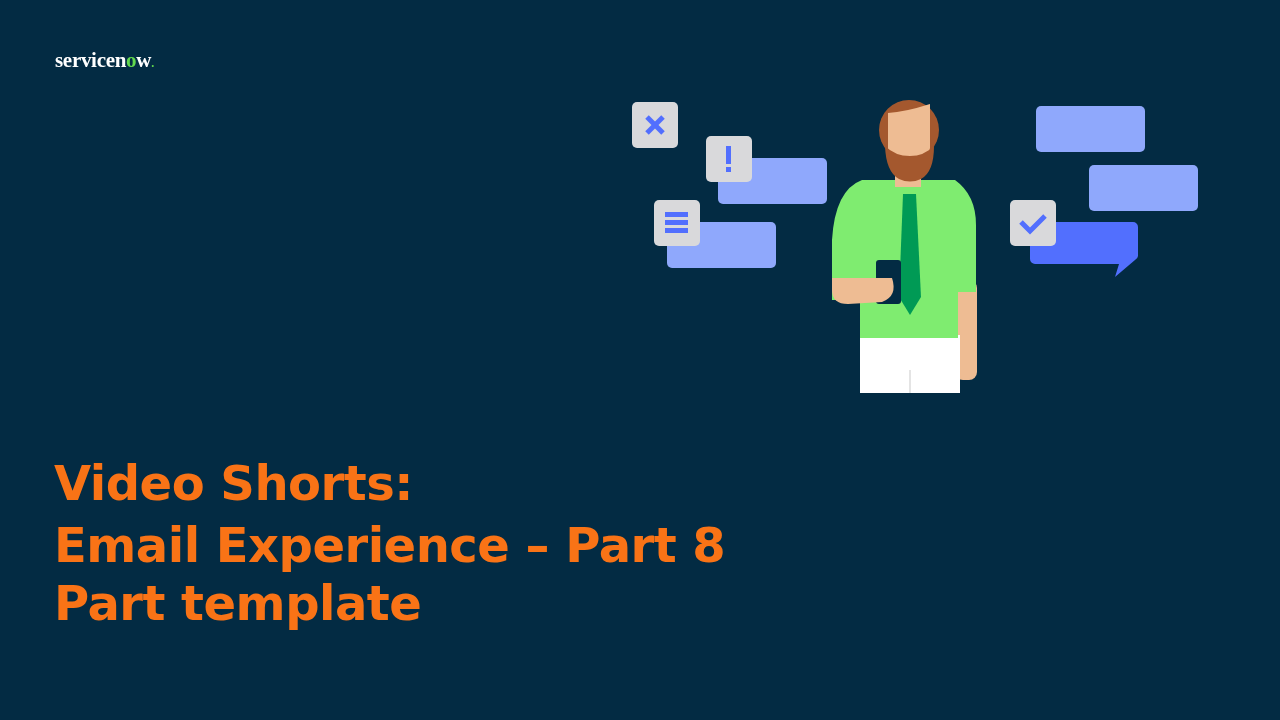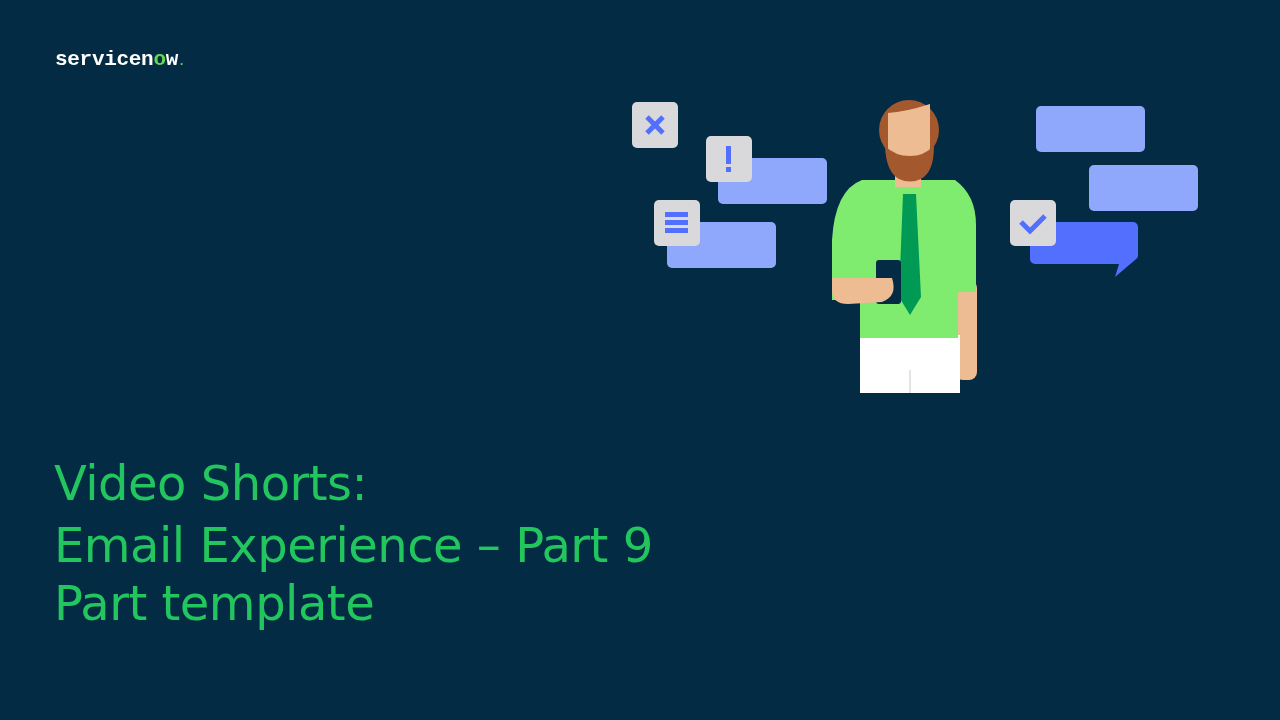--- a/index.html
+++ b/index.html
@@ -6,30 +6,30 @@
     body {
       width: 1280px; height: 720px; overflow: hidden;
       background: #032b43;
       font-family: "DejaVu Sans", sans-serif;
       position: relative;
     }
     .logo {
       position: absolute; left: 55px; top: 48px;
       color: #ffffff; font-size: 21px; font-weight: bold;
       letter-spacing: -0.3px;
-      font-family: Liberation Mono, monospace;
+      font-family: Liberation Serif, serif;
     }
     .logo .o { color: #62d84e; }
     .logo .dot { color: #62d84e; font-size: 12px; }
     .illustration { position: absolute; left: 0; top: 0; width: 1280px; height: 720px; }
     .title-block {
       position: absolute; left: 54px; top: 452px;
-      color: #22c55e;
+      color: #f97316;
       font-family: "DejaVu Sans", sans-serif;
-      font-weight: normal;
+      font-weight: bold;
       font-size: 48px;
       line-height: 62px;
       letter-spacing: -0.5px;
     }
     .title-block .line1 { display: block; margin-bottom: 2px; }
     .title-block .line2, .title-block .line3 { display: block; line-height: 58px; }
   </style>
 </head>
 <body>
 
@@ -89,15 +89,15 @@
     <path d="M885 146 Q886 172 899 179 Q910 184 921 179 Q934 172 934 146 Q924 156 910 156 Q895 156 885 146 Z" fill="#a4582e"></path>
 
     <rect x="876" y="260" width="25" height="44" rx="3" fill="#032b43"></rect>
 
     <path d="M832 278 L892 278 Q898 296 882 302 L848 304 Q832 304 832 290 Z" fill="#eebc93"></path>
   </g>
 </svg>
 
 <div class="title-block">
   <span class="line1">Video Shorts:</span>
-  <span class="line2">Email Experience – Part 9</span>
+  <span class="line2">Email Experience – Part 8</span>
   <span class="line3">Part template</span>
 </div>
 
 </body></html>

